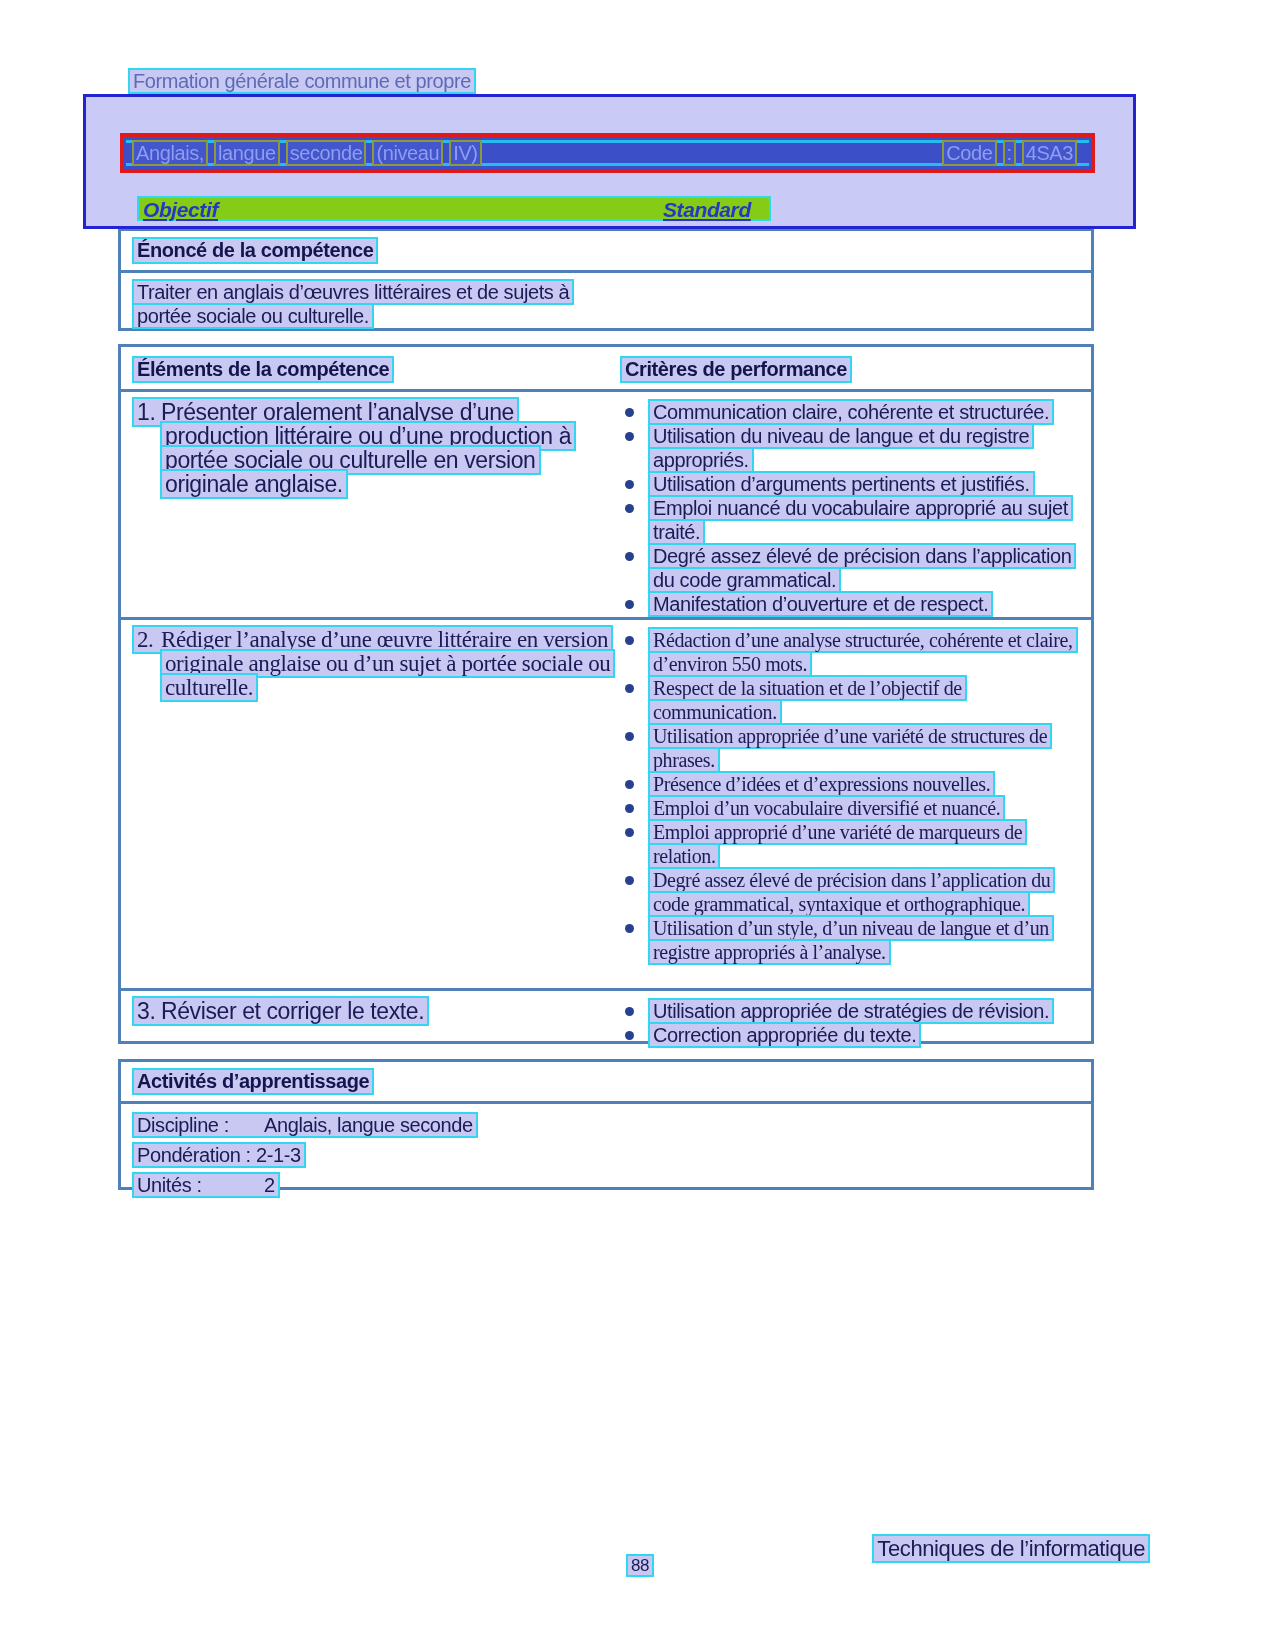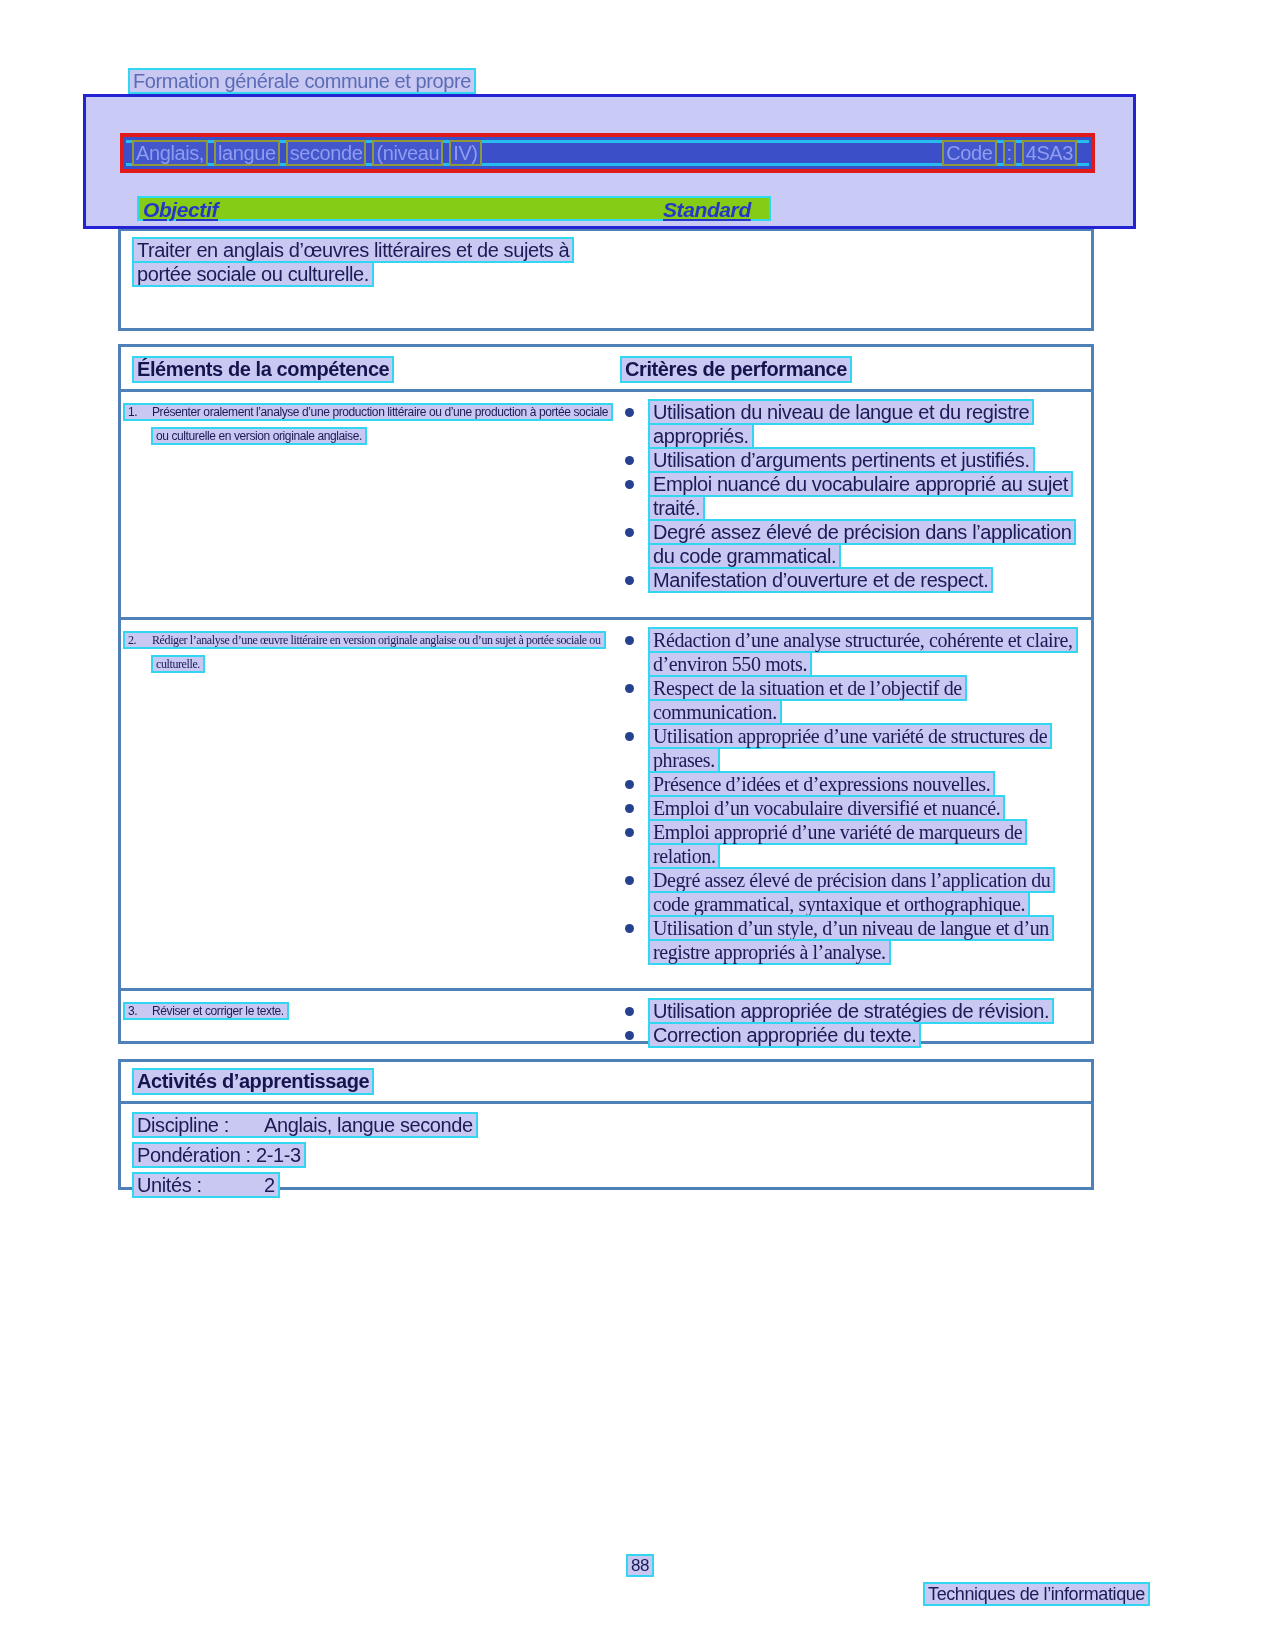--- a/index.html
+++ b/index.html
@@ -64,36 +64,36 @@
   
   .thead-row{position:relative;height:42px;border-bottom:3px solid #4f81b8;}
   .thead-row .h1{position:absolute;left:11px;top:9px;font-size:20px;font-weight:bold;color:#15154e;}
   .thead-row .h2{position:absolute;left:499px;top:9px;font-size:20px;font-weight:bold;color:#15154e;}
   .trow{position:relative;border-bottom:3px solid #4f81b8;}
   .trow:last-child{border-bottom:none;}
   #row1{height:225px;}
   #row2{height:368px;font-family:Liberation Serif, serif;}
   #row3{height:56px;}
   .elem{
-    position:absolute;left:2px;top:8px;width:460px;
-    font-size:12px;line-height:24px;
+    position:absolute;left:11px;top:8px;width:460px;
+    font-size:23px;line-height:24px;
     text-indent:-28px;padding-left:28px;
   }
   .elem .num{display:inline-block;width:24px;text-indent:0;}
   .crit{position:absolute;left:504px;top:8px;width:470px;}
   .ci{display:flex;align-items:flex-start;}
   .dot{flex:0 0 9px;height:9px;border-radius:50%;background:#26418f;margin:8px 14px 0 0;}
   .ci .txt{display:inline;font-size:20px;line-height:24px;max-width:440px;}
   .ciwrap{width:440px;}
   
   .activ-body{padding:8px 0 0 11px;font-size:20px;line-height:27px;}
   .activ-line{margin-bottom:3px;}
   .alabel{display:inline-block;width:127px;}
   
-  .footer-program{position:absolute;right:125px;top:1584px;font-size:18px;padding-left:35px;}
+  .footer-program{position:absolute;right:125px;top:1536px;font-size:22px;padding-left:35px;}
   .footer-page{position:absolute;left:626px;top:1556px;font-size:17px;}
 </style>
 </head>
 <body>
 
 <div id="canvas">
 
   <div class="top-label">
     <span class="hl">Formation générale commune et propre</span>
   </div>
@@ -105,40 +105,47 @@
         <span><span class="w">Code</span><span class="w">:</span><span class="w">4SA3</span></span>
       </div>
     </div>
     <div class="obj-bar">
       <span class="obj-label">Objectif</span>
       <span class="std-label">Standard</span>
     </div>
   </div>
 
   <div class="secbox" id="enonce-box">
+    <div class="sec-title-row">
+      <span class="sec-title hl">Énoncé de la compétence</span>
+    </div>
     <div class="enonce-body">
       <div class="wrapbox">
         <span class="hl">Traiter en anglais d’œuvres littéraires et de sujets à portée sociale ou culturelle.</span>
       </div>
     </div>
   </div>
 
   <div class="secbox" id="main-box">
     <div class="thead-row">
       <span class="h1 hl">Éléments de la compétence</span>
       <span class="h2 hl">Critères de performance</span>
     </div>
 
     <div class="trow" id="row1">
       <div class="elem">
         <span class="hl"><span class="num">1.</span><span>Présenter oralement l’analyse d’une production littéraire ou d’une production à portée sociale ou culturelle en version originale anglaise.</span></span>
       </div>
       <div class="crit">
         <div class="ci">
             <span class="dot"></span>
+            <div class="ciwrap"><span class="txt hl">Communication claire, cohérente et structurée.</span></div>
+          </div>
+        <div class="ci">
+            <span class="dot"></span>
             <div class="ciwrap"><span class="txt hl">Utilisation du niveau de langue et du registre appropriés.</span></div>
           </div>
         <div class="ci">
             <span class="dot"></span>
             <div class="ciwrap"><span class="txt hl">Utilisation d’arguments pertinents et justifiés.</span></div>
           </div>
         <div class="ci">
             <span class="dot"></span>
             <div class="ciwrap"><span class="txt hl">Emploi nuancé du vocabulaire approprié au sujet traité.</span></div>
           </div>

